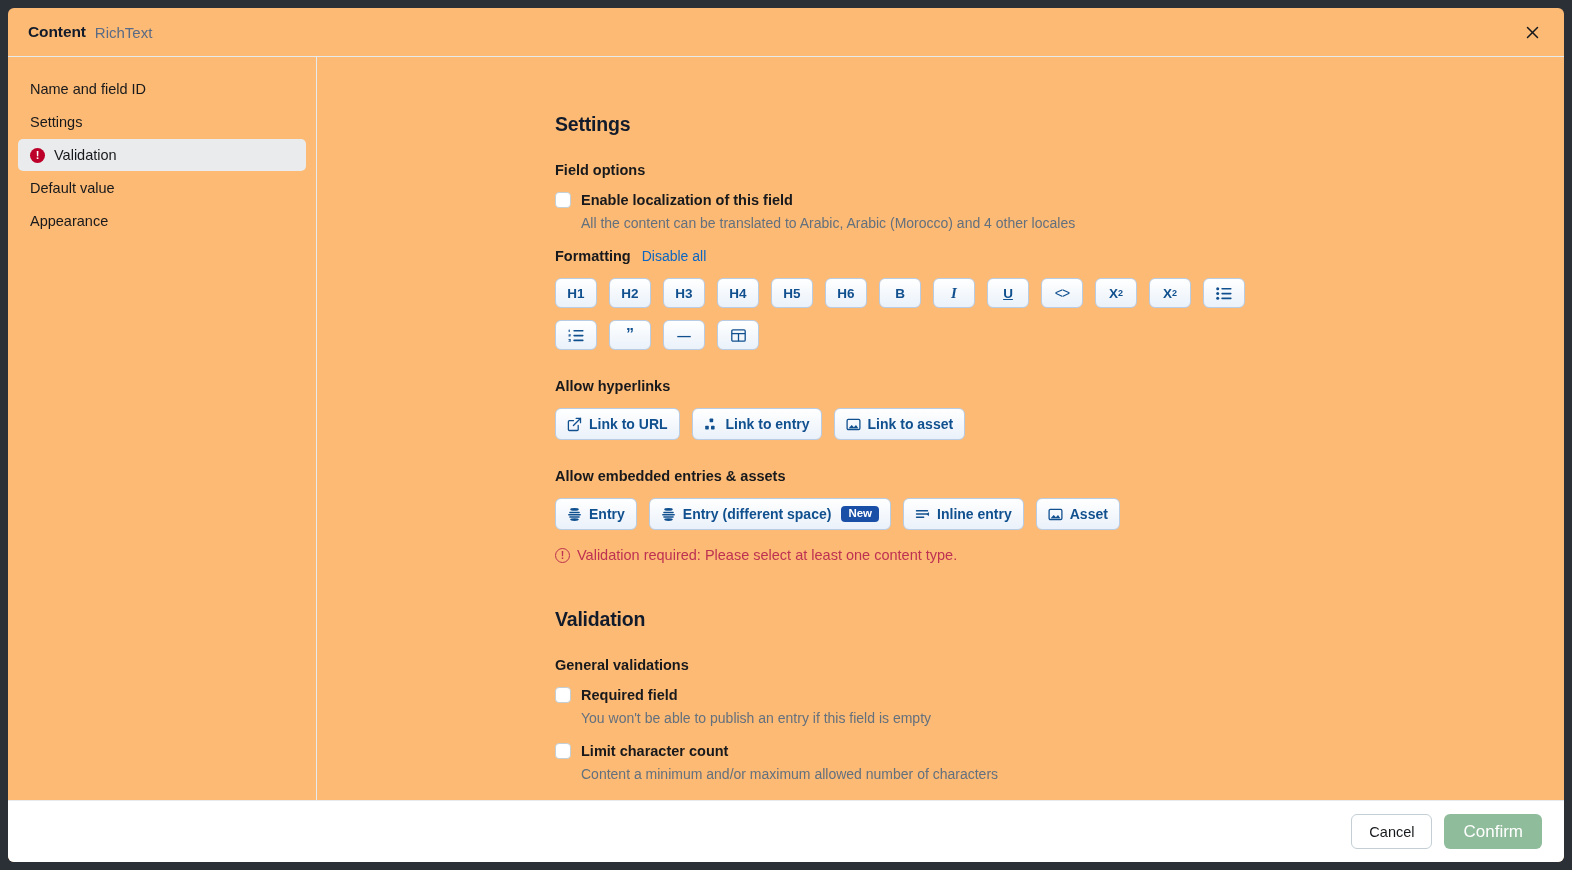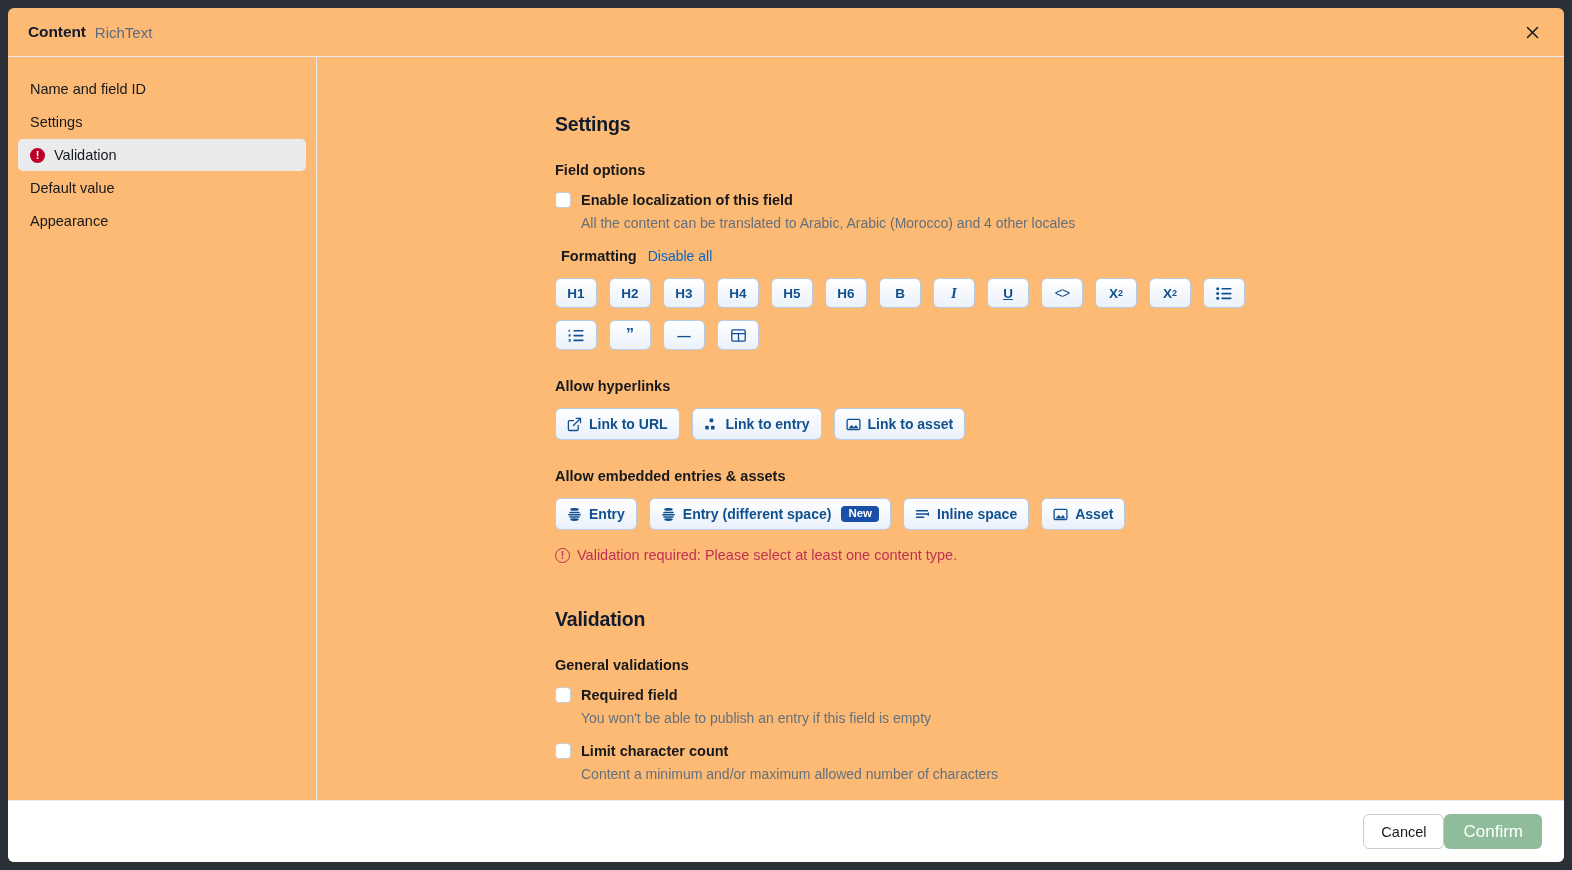--- a/index.html
+++ b/index.html
@@ -109,21 +109,21 @@
   h3.sub-title {
     margin: 0 0 14px 0;
     font-size: 14.5px;
     font-weight: bold;
     color: #17191c;
   }
   .sub-title-row {
     display: flex;
     align-items: baseline;
     gap: 11px;
-    margin: 0 0 14px 6px;
+    margin: 0 0 14px 0;
   }
   .sub-title-row h3 { margin: 0; }
   .link-action {
     font-size: 14px;
     color: #0b66c3;
     cursor: pointer;
   }
 
   .chk-row {
     display: flex;
@@ -228,20 +228,21 @@
   .gap-sm { height: 17px; }
 
   
   .footer {
     height: 62px;
     flex: 0 0 62px;
     border-top: 1px solid #e7ebee;
     display: flex;
     align-items: center;
     justify-content: flex-end;
+    gap: 12px;
     padding: 0 22px;
     background: #fff;
   }
   .btn-cancel {
     height: 35px;
     padding: 0 17px;
     background: #ffffff;
     border: 1px solid #c3cfd5;
     border-radius: 6px;
     font-size: 14.5px;
@@ -448,21 +449,21 @@
           </button>
           <button class="pill-btn">
             <span>
               <svg width="15" height="15" viewBox="0 0 15 15" fill="currentColor">
                 <rect x="0.8" y="3.1" width="12.4" height="1.5" rx="0.7"></rect>
                 <rect x="0.8" y="6.3" width="13.4" height="1.5" rx="0.7"></rect>
                 <rect x="0.8" y="9.5" width="8.6" height="1.5" rx="0.7"></rect>
                 <path d="M13.9 5.1l0 4.2-2.3-2.1z"></path>
               </svg>
             </span>
-            <span>Inline space</span>
+            <span>Inline entry</span>
           </button>
           <button class="pill-btn">
             <span>
               <svg width="15" height="15" viewBox="0 0 15 15" fill="none" stroke="currentColor" stroke-width="1.3">
                 <rect x="1.1" y="2.4" width="12.8" height="10.2" rx="1.3"></rect>
                 <path d="M2.4 11.6l3.3-3.6 2.2 2.3 2.1-2.4 2.5 3.7" fill="currentColor" stroke="none"></path>
               </svg>
             </span>
             <span>Asset</span>
           </button>

